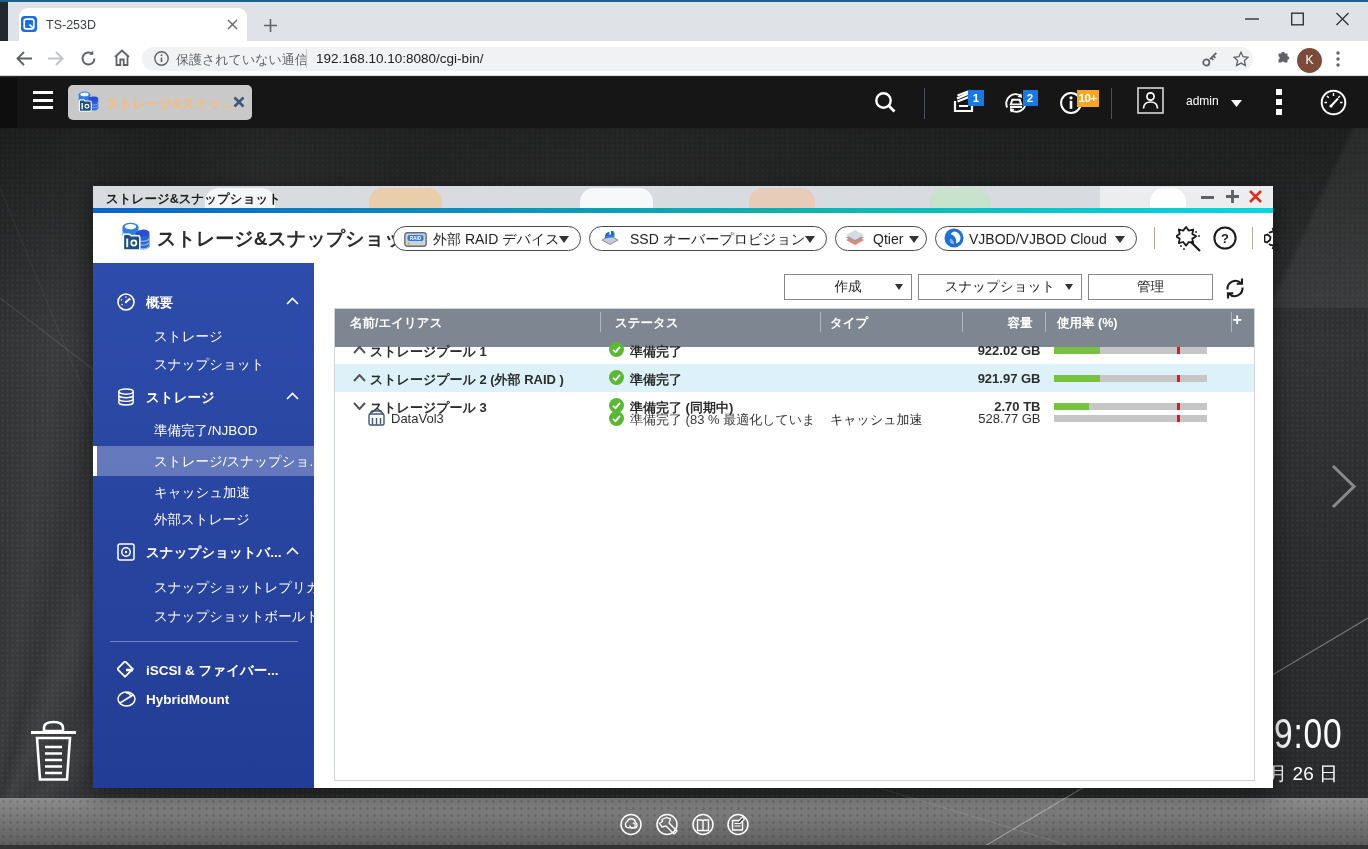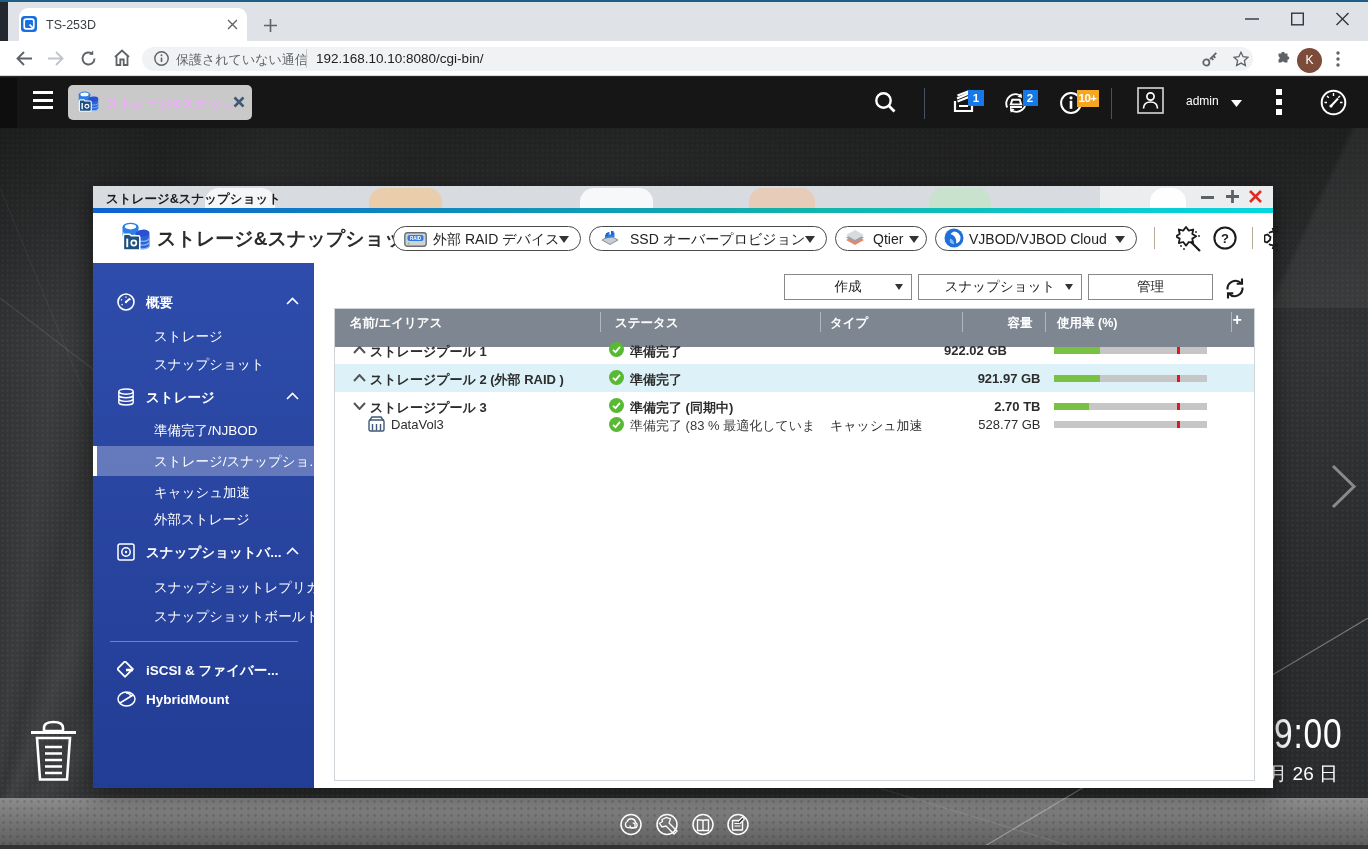--- a/index.html
+++ b/index.html
@@ -11,21 +11,21 @@
 #tab{left:19px;top:8px;width:228px;height:33px;background:#fff;border-radius:9px 9px 0 0;}
 #tabtitle{left:46px;top:18px;font-size:12.5px;color:#3c4043;}
 .wctl{top:8px;height:22px;color:#33373d;}
 #addrbar{left:0;top:41px;width:1368px;height:35px;background:#fff;border-bottom:1px solid #d5d8dc;}
 #addrpill{left:142px;top:47px;width:1111px;height:24px;background:#f0f2f4;border-radius:12px;}
 #sectxt{left:176px;top:51px;font-size:13px;color:#5f6368;}
 #urltxt{left:316px;top:51px;font-size:13.5px;color:#202124;}
 
 #qtsbar{left:0;top:77px;width:1368px;height:51px;background:#161616;}
 #qtstab{left:68px;top:85px;width:184px;height:35px;background:#c9c9c9;border-radius:5px;}
-#qtstabtxt{left:106px;top:95px;font-size:13px;color:#f0abfc;font-weight:bold;}
+#qtstabtxt{left:106px;top:95px;font-size:13px;color:#fdba74;font-weight:bold;}
 #admintxt{left:1186px;top:94px;font-size:12px;color:#fff;}
 
 #desktop{left:0;top:128px;width:1368px;height:721px;background:#232526;overflow:hidden;}
 #rays{left:0;top:0;width:1368px;height:721px;background:conic-gradient(at -1% 101%, #303132 0deg, #3a3b3c 8deg, #333435 14deg, #3f4041 22deg, #373839 32deg, #3d3e3f 42deg, #343536 55deg, #333435 67deg, #2b2c2d 78deg, #2a2b2c 88deg, #2a2b2c 360deg);}
 #topshade{left:0;top:0;width:1368px;height:240px;background:linear-gradient(180deg,rgba(0,0,0,0.45),rgba(0,0,0,0) 90%);}
 #dots{left:0;top:0;width:1368px;height:721px;background-image:radial-gradient(rgba(255,255,255,0.04) 1px,transparent 1.5px);background-size:5px 5px;}
 #band{left:0;top:670px;width:1368px;height:47px;background:linear-gradient(180deg,#8c8c8c,#5f5f5f);}
 #band::after{content:"";position:absolute;inset:0;background-image:radial-gradient(rgba(0,0,0,0.13) 1px,transparent 1.6px);background-size:7px 7px;}
 #clock{left:1274px;top:581px;font-size:43px;color:#fff;transform:scaleX(0.78);transform-origin:0 0;letter-spacing:1px;}
 #date{right:30px;top:633px;font-size:19px;color:#fff;}
@@ -404,21 +404,21 @@
       <div class="trow" style="top:26.5px">
         <svg class="abs" style="left:18.5px;top:10px" width="13" height="8" viewBox="0 0 13 8">
             <path d="M1 7 L6.5 1 L12 7" fill="none" stroke="#555" stroke-width="2"></path>
           </svg>
         <div class="abs" style="left:35.5px;top:7px;font-weight:bold">ストレージプール 1</div>
         <svg class="abs" style="left:274px;top:6.5px" width="15" height="15" viewBox="0 0 15 15">
             <circle cx="7.5" cy="7.5" r="7.5" fill="#58b932"></circle>
             <path d="M4 7.8 L6.5 10.2 L11 4.8" fill="none" stroke="#fff" stroke-width="1.8"></path>
           </svg>
         <div class="abs" style="left:295.5px;top:7px;font-weight:bold">準備完了</div>
-        <div class="abs" style="left:576px;top:7px;width:130px;text-align:center;font-weight:bold">922.02 GB</div>
+        <div class="abs" style="left:576px;top:7px;width:130px;text-align:right;font-weight:bold">922.02 GB</div>
         <div class="bar">
             <div class="barg" style="width:46px"></div>
             <div class="bart"></div>
           </div>
       </div>
       <div class="trow" style="top:54.5px;background:#dcf2f8">
         <svg class="abs" style="left:18.5px;top:10px" width="13" height="8" viewBox="0 0 13 8">
             <path d="M1 7 L6.5 1 L12 7" fill="none" stroke="#555" stroke-width="2"></path>
           </svg>
         <div class="abs" style="left:35.5px;top:7px;font-weight:bold">ストレージプール 2 (外部 RAID )</div>
@@ -442,21 +442,21 @@
             <circle cx="7.5" cy="7.5" r="7.5" fill="#58b932"></circle>
             <path d="M4 7.8 L6.5 10.2 L11 4.8" fill="none" stroke="#fff" stroke-width="1.8"></path>
           </svg>
         <div class="abs" style="left:295.5px;top:7px;font-weight:bold">準備完了 (同期中)</div>
         <div class="abs" style="left:576px;top:7px;width:130px;text-align:right;font-weight:bold">2.70 TB</div>
         <div class="bar">
             <div class="barg" style="width:35px"></div>
             <div class="bart"></div>
           </div>
       </div>
-      <div class="trow" style="top:101px">
+      <div class="trow" style="top:95px">
         <svg class="abs" style="left:33px;top:5.5px" width="17" height="16" viewBox="0 0 17 16">
             <rect x="1" y="4" width="15" height="11" rx="1.5" fill="none" stroke="#3f5877" stroke-width="1.4"></rect>
             <path d="M1.5 4.5 L4 1 h9 l2.5 3.5" fill="none" stroke="#3f5877" stroke-width="1.4"></path>
             <path d="M4.5 8 v6.5 M8.5 8 v6.5 M12.5 8 v6.5" stroke="#3f5877" stroke-width="1.4"></path>
           </svg>
         <div class="abs" style="left:56.5px;top:7px">DataVol3</div>
         <svg class="abs" style="left:274px;top:6.5px" width="15" height="15" viewBox="0 0 15 15">
             <circle cx="7.5" cy="7.5" r="7.5" fill="#58b932"></circle>
             <path d="M4 7.8 L6.5 10.2 L11 4.8" fill="none" stroke="#fff" stroke-width="1.8"></path>
           </svg>

